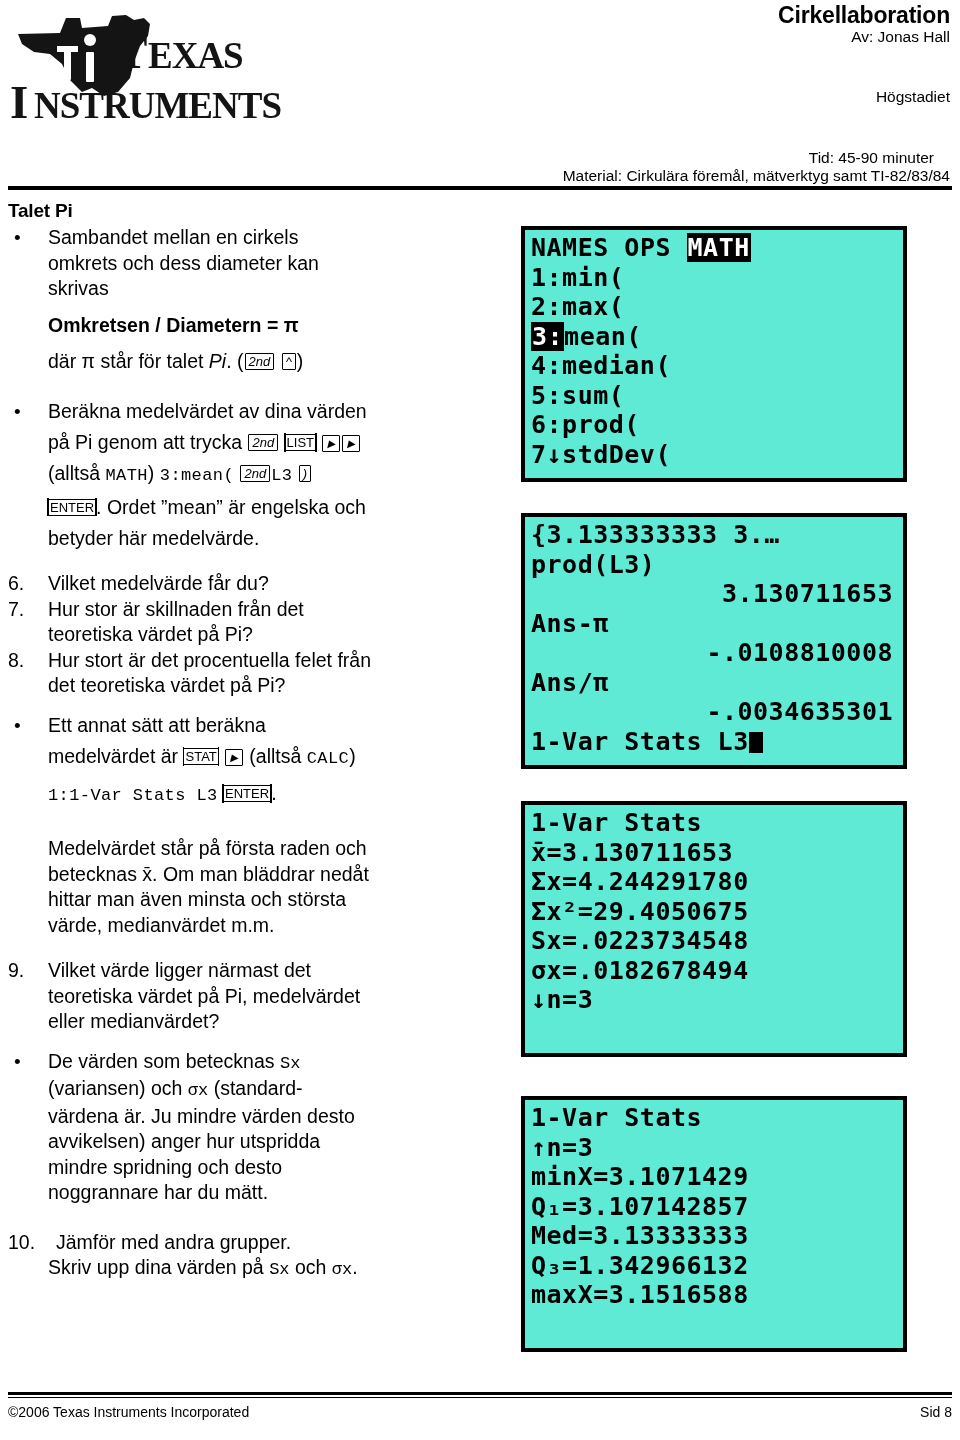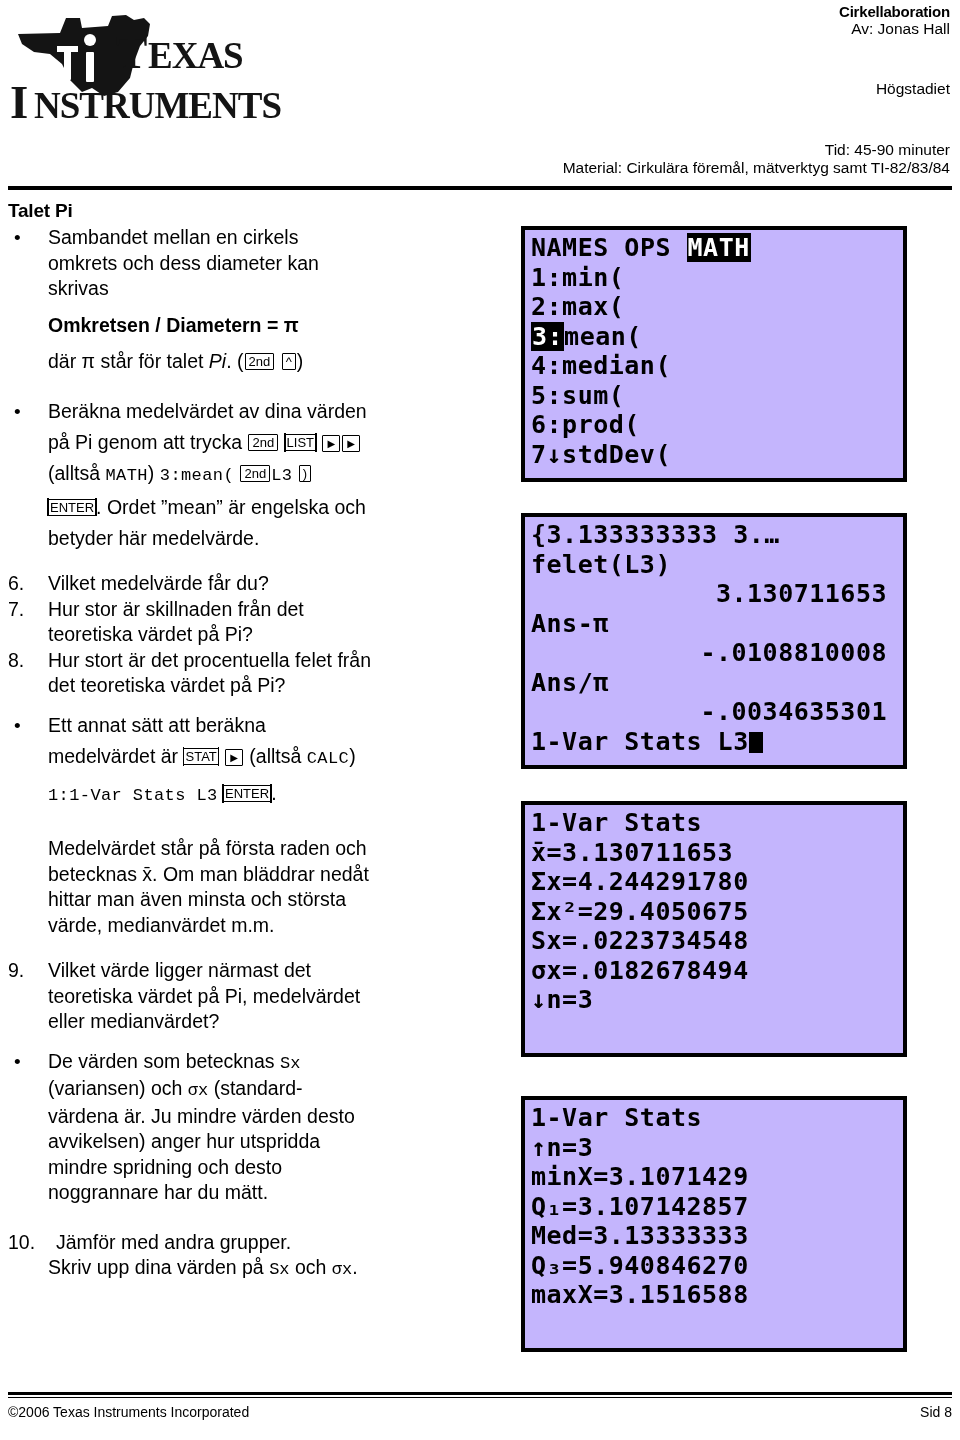--- a/index.html
+++ b/index.html
@@ -30,36 +30,36 @@
   }
   #header-text {
     position: absolute;
     right: 10px;
     top: 4px;
     width: 620px;
     text-align: right;
     line-height: 1.02;
   }
   .hdr-title {
-    font-size: 15px;
+    font-size: 23px;
     font-weight: bold;
     letter-spacing: -0.2px;
     margin: 0 0 2px 0;
   }
   .hdr-author {
     font-size: 15.5px;
     margin: 0;
   }
   .hdr-level {
     font-size: 15.5px;
     margin: 44px 0 0 0;
   }
   .hdr-time {
     font-size: 15.5px;
-    margin: 45px 0 0 0;
+    margin: 45px 16px 0 0;
   }
   .hdr-material {
     font-size: 15.5px;
     margin: 2px 0 0 0;
   }
   #header-rule {
     position: absolute;
     left: 8px; top: 186px;
     width: 944px;
     height: 4px;
@@ -132,20 +132,21 @@
     display: inline-block;
     border: 1.6px solid #000;
     border-radius: 1px;
     padding: 0px 3px;
     font-size: 13px;
     line-height: 15px;
     font-family: "Liberation Sans", sans-serif;
     vertical-align: 2px;
     margin: 0 1px;
     white-space: nowrap;
+    font-style: italic;
   }
   .keycap.arrow { padding: 0px 4px; font-size: 10px; }
   .bracketkey {
     display: inline-block;
     font-size: 13px;
     line-height: 15px;
     vertical-align: 2px;
     margin: 10px 1px;
     border-top: 1.6px solid #000;
     border-bottom: 1.6px solid #000;
@@ -162,24 +163,24 @@
   }
   .bracketkey::before { left: -1.6px; }
   .bracketkey::after  { right: -1.6px; }
   .spacer { height: 14px; }
   .spacer-sm { height: 10px; }
 
   
   .calc-screen {
     position: absolute;
     border: 4px solid #000;
-    background: #c4b5fd;
+    background: #5eead4;
     box-sizing: border-box;
     overflow: hidden;
-    padding: 3px 12px 0 6px;
+    padding: 3px 6px 0 6px;
   }
   .calc-line {
     font-family: "DejaVu Sans Mono", "Liberation Mono", monospace;
     font-size: 25px;
     line-height: 29.5px;
     white-space: pre;
     letter-spacing: 0.5px;
     font-weight: 700;
   }
   .calc-line.right { text-align: right; padding-right: 4px; }
@@ -361,21 +362,21 @@
   <div class="calc-line">2:max(</div>
   <div class="calc-line"><span class="inv">3:</span>mean(</div>
   <div class="calc-line">4:median(</div>
   <div class="calc-line">5:sum(</div>
   <div class="calc-line">6:prod(</div>
   <div class="calc-line">7↓stdDev(</div>
 </div>
 
 <div id="screen2" class="calc-screen">
   <div class="calc-line">{3.133333333 3.…</div>
-  <div class="calc-line">felet(L3)</div>
+  <div class="calc-line">prod(L3)</div>
   <div class="calc-line right">3.130711653</div>
   <div class="calc-line">Ans-π</div>
   <div class="calc-line right">-.0108810008</div>
   <div class="calc-line">Ans/π</div>
   <div class="calc-line right">-.0034635301</div>
   <div class="calc-line"><span>1-Var Stats L3</span><span class="cursor"></span></div>
 </div>
 
 <div id="screen3" class="calc-screen">
   <div class="calc-line">1-Var Stats</div>
@@ -386,21 +387,21 @@
   <div class="calc-line">σx=.0182678494</div>
   <div class="calc-line">↓n=3</div>
 </div>
 
 <div id="screen4" class="calc-screen">
   <div class="calc-line">1-Var Stats</div>
   <div class="calc-line">↑n=3</div>
   <div class="calc-line">minX=3.1071429</div>
   <div class="calc-line">Q₁=3.107142857</div>
   <div class="calc-line">Med=3.13333333</div>
-  <div class="calc-line">Q₃=5.940846270</div>
+  <div class="calc-line">Q₃=1.342966132</div>
   <div class="calc-line">maxX=3.1516588</div>
 </div>
 
 <div id="footer-rule-thick"></div>
 <div id="footer-rule-thin"></div>
 <div id="footer">
   <span id="footer-left">©2006 Texas Instruments Incorporated</span>
   <span id="footer-right">Sid 8</span>
 </div>
 

